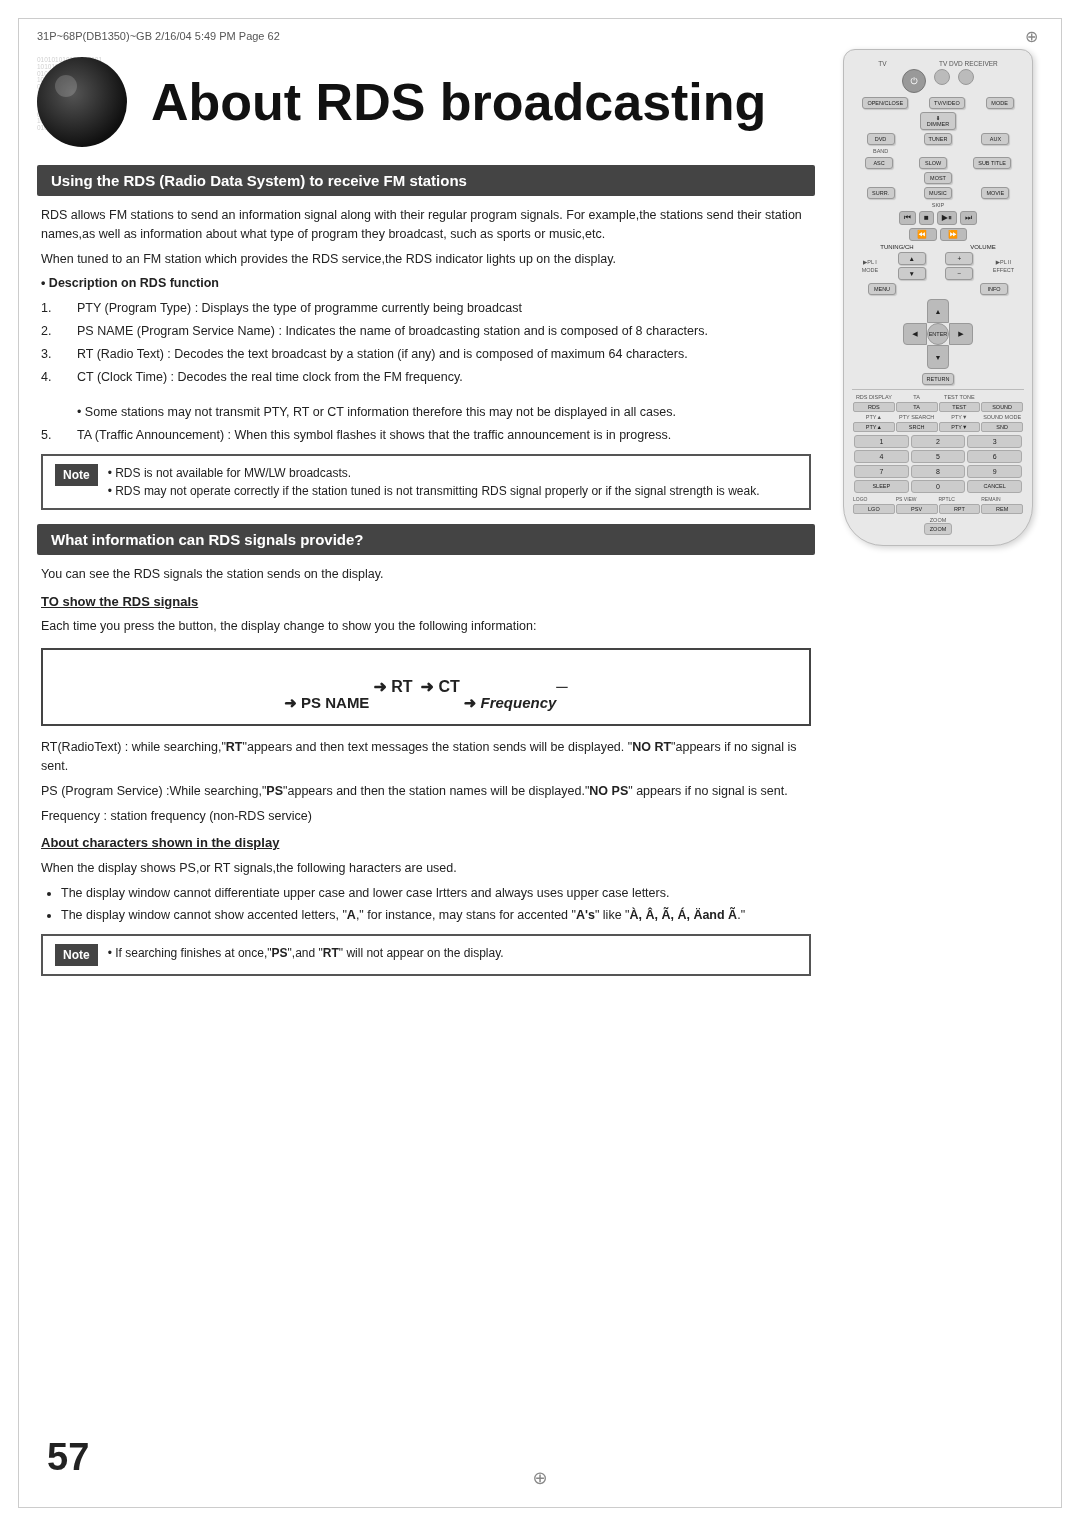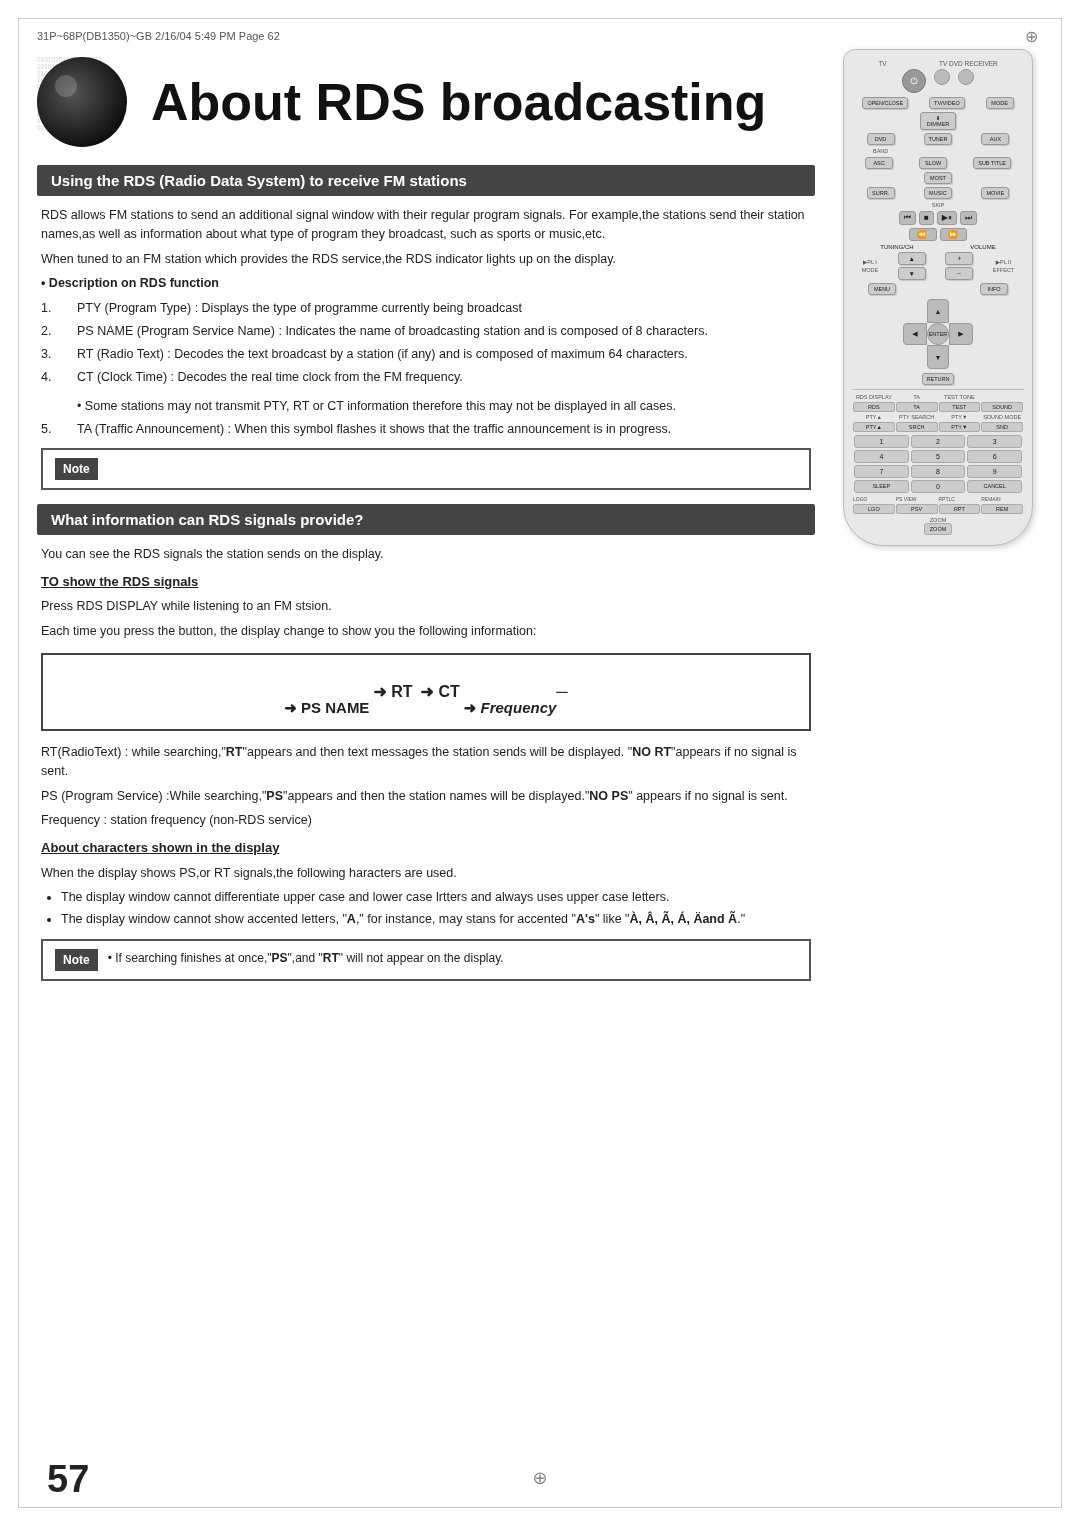--- a/index.html
+++ b/index.html
@@ -294,21 +294,21 @@
     .r-rds-btn {
       background: #ccc;
       border: 1px solid #aaa;
       border-radius: 2px;
       padding: 1px 0;
       font-size: 5.5px;
       text-align: center;
     }
     .page-number {
       position: absolute;
-      bottom: 6px;
+      bottom: 28px;
       left: 28px;
       font-size: 38px;
       font-weight: bold;
       color: #222;
     }
     .bottom-crosshair {
       position: absolute;
       bottom: 18px;
       left: 50%;
       transform: translateX(-50%);
@@ -354,42 +354,45 @@
 101010101010101010
 010101010101010101</div>
 
           <div class="title-icon" style="position:absolute; left:0; top:0; z-index:2;"></div>
         </div>
         <h1 class="page-title">About RDS broadcasting</h1>
       </div>
 
       <div class="section-header">Using the RDS (Radio Data System) to receive FM stations</div>
       <div class="section-body">
-        <p>RDS allows FM stations to send an additional signal window with their regular program signals. For example,the stations send their station names,as well as information about what  type of program they broadcast, such as sports or music,etc.</p>
+        <p>RDS allows FM stations to send an information signal along with their regular program signals. For example,the stations send their station names,as well as information about what  type of program they broadcast, such as sports or music,etc.</p>
         <p class="bold-text">When tuned to an FM station which provides the RDS service,the RDS indicator lights up on the display.</p>
         <p class="bullet-heading">• Description on RDS function</p>
         <ol class="numbered-list">
           <li><span class="bold-text">PTY (Program Type) :</span> Displays the type of programme currently being broadcast</li>
           <li><span class="bold-text">PS NAME (Program Service Name) :</span> Indicates the name of broadcasting station and is composed of 8 characters.</li>
           <li><span class="bold-text">RT (Radio Text) :</span> Decodes the text broadcast by a station (if any) and is composed of maximum 64 characters.</li>
           <li><span class="bold-text">CT (Clock Time) :</span> Decodes the real time clock from the FM frequency.<br>
-            <span style="display:block; margin-top:10px;">• Some stations may not transmit PTY, RT or CT information therefore this may not be displayed in all cases.</span>
+            <span style="display:block; margin-top:16px;">• Some stations may not transmit PTY, RT or CT information therefore this may not be displayed in all cases.</span>
           </li>
           <li><span class="bold-text">TA (Traffic Announcement) :</span> When this symbol flashes it shows that the traffic announcement is in progress.</li>
         </ol>
         <div class="note-box">
           <span class="note-label">Note</span>
+          <div class="note-content">
+            <div>• RDS is not available for MW/LW broadcasts.</div>
+            <div>• RDS may not operate correctly if the station tuned is not transmitting RDS signal properly or if the signal strength is weak.</div>
+          </div>
         </div>
       </div>
 
       <div class="section-header">What information can RDS signals provide?</div>
       <div class="section-body">
         <p>You can see the RDS signals the station sends on the display.</p>
         <p class="sub-heading">TO show the RDS signals</p>
-        <p class="bold-text">Press RDS DISPLAY while listening to an FM stsion.</p>
         <p>Each time you press the button, the display change to show you the following information:</p>
 
         <div class="signal-flow">
           <span class="signal-item"><b>➜ PS NAME</b></span>
           <span class="signal-arrow"><b>➜ RT</b></span>
           <span class="signal-arrow"><b>➜ CT</b></span>
           <span class="signal-item"><b>➜ <i>Frequency</i></b></span>
           <span>─</span>
         </div>
 

